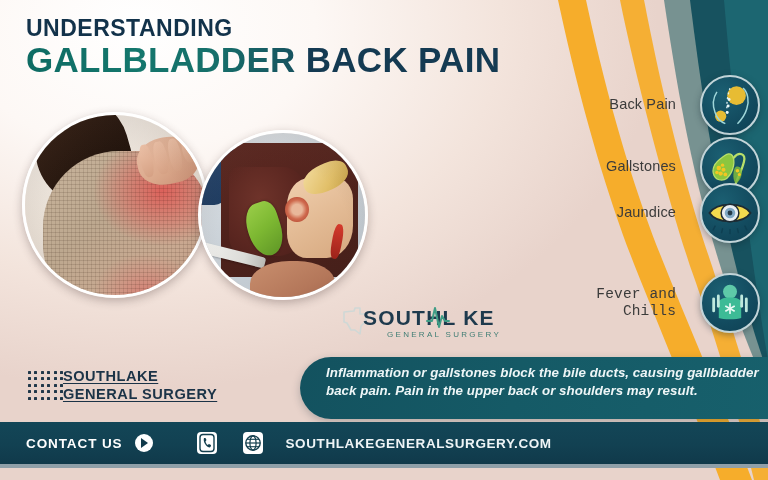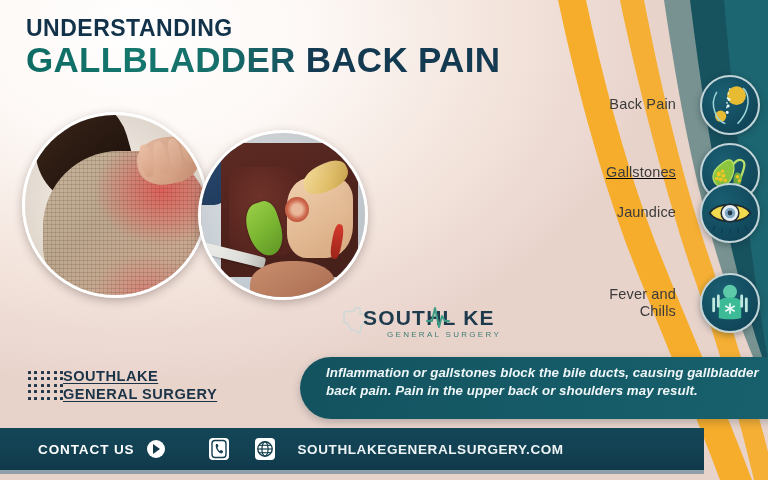--- a/index.html
+++ b/index.html
@@ -156,23 +156,23 @@
   }
   .sym-circle {
     position:absolute; right:-72px; width:60px; height:60px; border-radius:50%;
     background:radial-gradient(circle at 36% 30%, #1b5f72 0%, #134c60 55%, #0e3f52 100%);
     border:2px solid #c2d4d8;
     box-shadow:0 2px 7px rgba(20,40,50,.40);
     display:flex; align-items:center; justify-content:center;
     overflow:hidden;
   }
   #sym-0 { top:96px;  }
-  #sym-1 { top:164px;text-decoration:underline; }
+  #sym-1 { top:158px; }
   #sym-2 { top:204px; }
-  #sym-3 { top:286px; }
+  #sym-3 { top:286px;font-family:Liberation Mono, monospace; }
 
   
   #description {
     position:absolute; left:300px; top:357px; width:480px; height:62px;
     background:linear-gradient(100deg,#13525f 0%,#155a66 45%,#17606c 100%);
     border-radius:34px 0 0 34px;
     z-index:4;
     box-shadow:0 3px 9px rgba(20,40,50,.25);
   }
   #description p {
@@ -185,24 +185,24 @@
   .dotgrid { display:grid; grid-template-columns:repeat(6,3px); grid-auto-rows:3px; gap:3.4px; }
   .dotgrid i { display:block; width:3px; height:3px; background:#21384a; border-radius:.5px; }
   .brand-text { line-height:1.26; }
   .brand-text div {
     font-size:14.6px; font-weight:bold; color:#1b3347; letter-spacing:.5px;
     text-decoration:underline; text-underline-offset:2px; white-space:nowrap;
   }
 
   
   #contact-bar {
-    position:absolute; left:0; bottom:6px; width:704px; height:46px;
+    position:absolute; left:0; bottom:12px; width:768px; height:46px;
     background:linear-gradient(180deg,#134657 0%,#124152 55%,#10394a 100%);
     border-bottom:4px solid #8f9fa8;
-    display:flex; align-items:center; padding-left:38px; gap:0; z-index:6;
+    display:flex; align-items:center; padding-left:26px; gap:0; z-index:6;
   }
   .cb-label {
     color:#ffffff; font-size:13.5px; font-weight:bold; letter-spacing:.9px; white-space:nowrap;
   }
   .cb-arrow {
     width:18px; height:18px; border-radius:50%; background:#ffffff;
     display:flex; align-items:center; justify-content:center; margin-left:12px;
   }
   .cb-sq {
     width:20px; height:22px; border-radius:4px; background:#ffffff;

